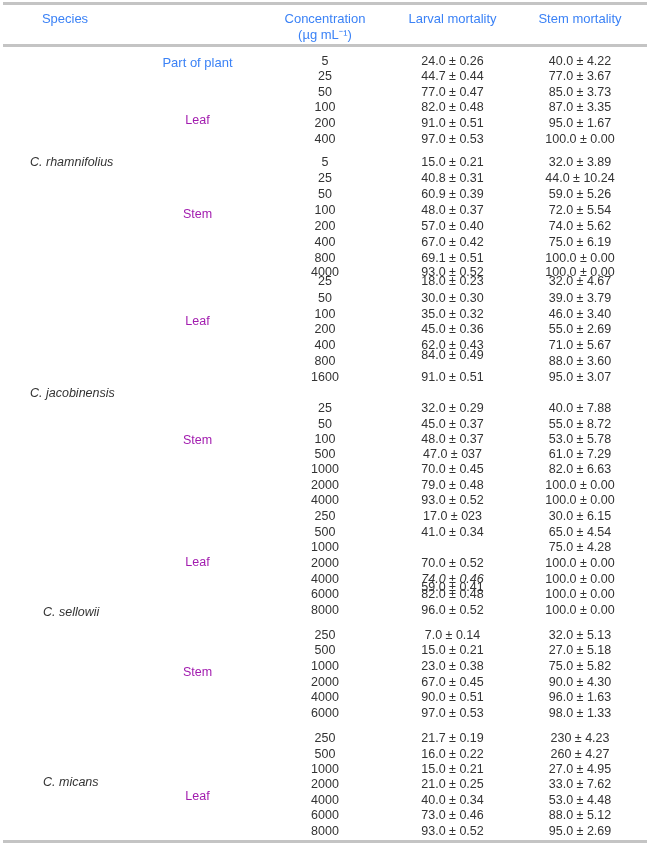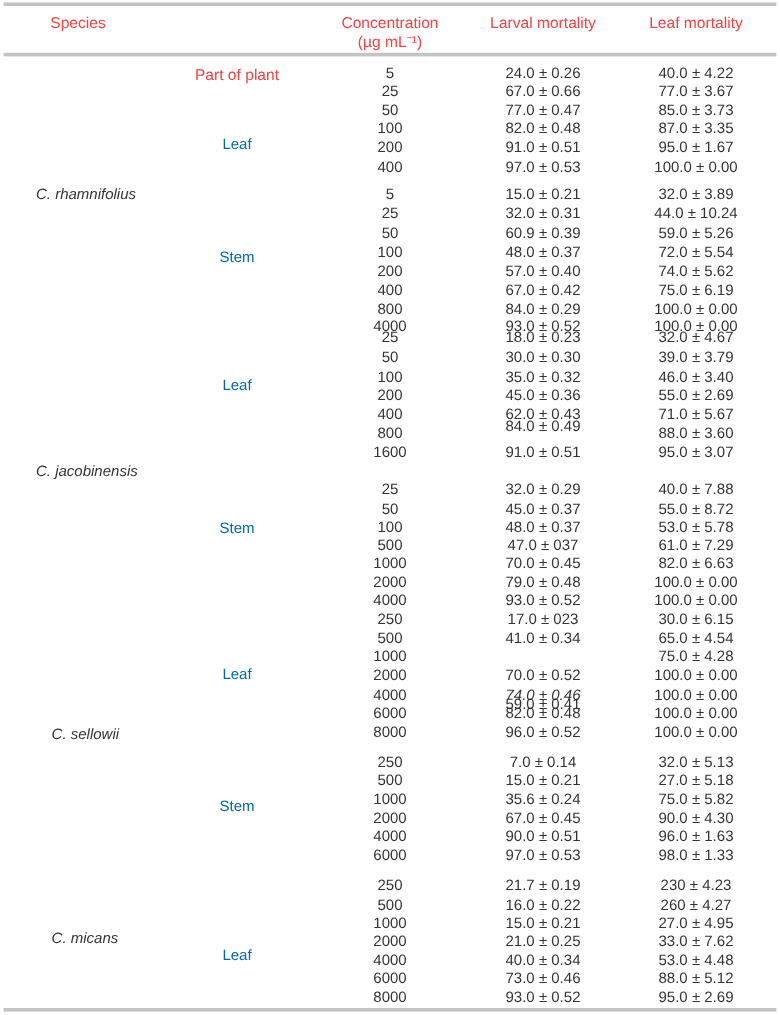--- a/index.html
+++ b/index.html
@@ -1,82 +1,82 @@
 <!DOCTYPE html>
 <html><head>
 <meta charset="utf-8">
 <style>
   html, body { margin:0; padding:0; background:#ffffff; }
   body { width:650px; height:846px; position:relative; overflow:hidden;
          font-family:"Liberation Sans", sans-serif; color:#2a2a2a; }
   .rule { position:absolute; left:3px; width:644px; height:3px; background:#c4c4c4; }
-  .hdr { position:absolute; font-size:13px; text-align:center; color:#ef4444; line-height:16px; }
+  .hdr { position:absolute; font-size:13px; text-align:center; color:#3b82f6; line-height:16px; }
   .cell { position:absolute; font-size:12.5px; line-height:14px; text-align:center; white-space:nowrap; color:#333; }
   .c-conc { left:260px; width:130px; }
   .c-larv { left:380px; width:145px; }
   .c-tot  { left:505px; width:150px; }
   .species { position:absolute; font-size:12.5px; font-style:italic; color:#333; white-space:nowrap; }
-  .part { position:absolute; left:160px; width:75px; text-align:center; font-size:12.5px; color:#0369a1; }
+  .part { position:absolute; left:160px; width:75px; text-align:center; font-size:12.5px; color:#a21caf; }
 </style>
 </head>
 <body>
 
 <div class="rule" style="top:2px;"></div>
 <div class="hdr" style="left:0px;width:130px;top:11px;">Species</div>
 <div class="hdr" style="left:140px;width:115px;top:11px;margin-top:44px;">Part of plant</div>
 <div class="hdr" style="left:265px;width:120px;top:11px;">
   <div>Concentration</div>
   <div>(µg mL⁻¹)</div>
 </div>
 <div class="hdr" style="left:390px;width:125px;top:11px;text-align:center;">Larval mortality</div>
-<div class="hdr" style="left:515px;width:130px;top:11px;">Leaf mortality</div>
+<div class="hdr" style="left:515px;width:130px;top:11px;">Stem mortality</div>
 <div class="rule" style="top:44px;"></div>
 
 <div id="body-rows">
     <div class="species" style="left: 30px; top: 155px;">C. rhamnifolius</div>
     <div class="part" style="top: 113px;">Leaf</div>
     <div class="cell c-conc" style="top: 54px;">5</div>
     <div class="cell c-larv" style="top: 54px;">24.0 ± 0.26</div>
     <div class="cell c-tot" style="top: 54px;">40.0 ± 4.22</div>
     <div class="cell c-conc" style="top: 69px;">25</div>
-    <div class="cell c-larv" style="top: 69px;">67.0 ± 0.66</div>
+    <div class="cell c-larv" style="top: 69px;">44.7 ± 0.44</div>
     <div class="cell c-tot" style="top: 69px;">77.0 ± 3.67</div>
     <div class="cell c-conc" style="top: 85px;">50</div>
     <div class="cell c-larv" style="top: 85px;">77.0 ± 0.47</div>
     <div class="cell c-tot" style="top: 85px;">85.0 ± 3.73</div>
     <div class="cell c-conc" style="top: 100px;">100</div>
     <div class="cell c-larv" style="top: 100px;">82.0 ± 0.48</div>
     <div class="cell c-tot" style="top: 100px;">87.0 ± 3.35</div>
     <div class="cell c-conc" style="top: 116px;">200</div>
     <div class="cell c-larv" style="top: 116px;">91.0 ± 0.51</div>
     <div class="cell c-tot" style="top: 116px;">95.0 ± 1.67</div>
     <div class="cell c-conc" style="top: 132px;">400</div>
     <div class="cell c-larv" style="top: 132px;">97.0 ± 0.53</div>
     <div class="cell c-tot" style="top: 132px;">100.0 ± 0.00</div>
     <div class="part" style="top: 207px;">Stem</div>
     <div class="cell c-conc" style="top: 155px;">5</div>
     <div class="cell c-larv" style="top: 155px;">15.0 ± 0.21</div>
     <div class="cell c-tot" style="top: 155px;">32.0 ± 3.89</div>
     <div class="cell c-conc" style="top: 171px;">25</div>
-    <div class="cell c-larv" style="top: 171px;">32.0 ± 0.31</div>
+    <div class="cell c-larv" style="top: 171px;">40.8 ± 0.31</div>
     <div class="cell c-tot" style="top: 171px;">44.0 ± 10.24</div>
     <div class="cell c-conc" style="top: 187px;">50</div>
     <div class="cell c-larv" style="top: 187px;">60.9 ± 0.39</div>
     <div class="cell c-tot" style="top: 187px;">59.0 ± 5.26</div>
     <div class="cell c-conc" style="top: 203px;">100</div>
     <div class="cell c-larv" style="top: 203px;">48.0 ± 0.37</div>
     <div class="cell c-tot" style="top: 203px;">72.0 ± 5.54</div>
     <div class="cell c-conc" style="top: 219px;">200</div>
     <div class="cell c-larv" style="top: 219px;">57.0 ± 0.40</div>
     <div class="cell c-tot" style="top: 219px;">74.0 ± 5.62</div>
     <div class="cell c-conc" style="top: 235px;">400</div>
     <div class="cell c-larv" style="top: 235px;">67.0 ± 0.42</div>
     <div class="cell c-tot" style="top: 235px;">75.0 ± 6.19</div>
     <div class="cell c-conc" style="top: 251px;">800</div>
-    <div class="cell c-larv" style="top: 251px;">84.0 ± 0.29</div>
+    <div class="cell c-larv" style="top: 251px;">69.1 ± 0.51</div>
     <div class="cell c-tot" style="top: 251px;">100.0 ± 0.00</div>
     <div class="cell c-conc" style="top: 265px;">4000</div>
     <div class="cell c-larv" style="top: 265px;">93.0 ± 0.52</div>
     <div class="cell c-tot" style="top: 265px;">100.0 ± 0.00</div>
     <div class="species" style="left: 30px; top: 386px;">C. jacobinensis</div>
     <div class="part" style="top: 314px;">Leaf</div>
     <div class="cell c-conc" style="top: 274px;">25</div>
     <div class="cell c-larv" style="top: 274px;">18.0 ± 0.23</div>
     <div class="cell c-tot" style="top: 274px;">32.0 ± 4.67</div>
     <div class="cell c-conc" style="top: 291px;">50</div>
@@ -143,21 +143,21 @@
     <div class="cell c-larv" style="top: 603px;">96.0 ± 0.52</div>
     <div class="cell c-tot" style="top: 603px;">100.0 ± 0.00</div>
     <div class="part" style="top: 665px;">Stem</div>
     <div class="cell c-conc" style="top: 628px;">250</div>
     <div class="cell c-larv" style="top: 628px;">7.0 ± 0.14</div>
     <div class="cell c-tot" style="top: 628px;">32.0 ± 5.13</div>
     <div class="cell c-conc" style="top: 643px;">500</div>
     <div class="cell c-larv" style="top: 643px;">15.0 ± 0.21</div>
     <div class="cell c-tot" style="top: 643px;">27.0 ± 5.18</div>
     <div class="cell c-conc" style="top: 659px;">1000</div>
-    <div class="cell c-larv" style="top: 659px;">35.6 ± 0.24</div>
+    <div class="cell c-larv" style="top: 659px;">23.0 ± 0.38</div>
     <div class="cell c-tot" style="top: 659px;">75.0 ± 5.82</div>
     <div class="cell c-conc" style="top: 675px;">2000</div>
     <div class="cell c-larv" style="top: 675px;">67.0 ± 0.45</div>
     <div class="cell c-tot" style="top: 675px;">90.0 ± 4.30</div>
     <div class="cell c-conc" style="top: 690px;">4000</div>
     <div class="cell c-larv" style="top: 690px;">90.0 ± 0.51</div>
     <div class="cell c-tot" style="top: 690px;">96.0 ± 1.63</div>
     <div class="cell c-conc" style="top: 706px;">6000</div>
     <div class="cell c-larv" style="top: 706px;">97.0 ± 0.53</div>
     <div class="cell c-tot" style="top: 706px;">98.0 ± 1.33</div>

